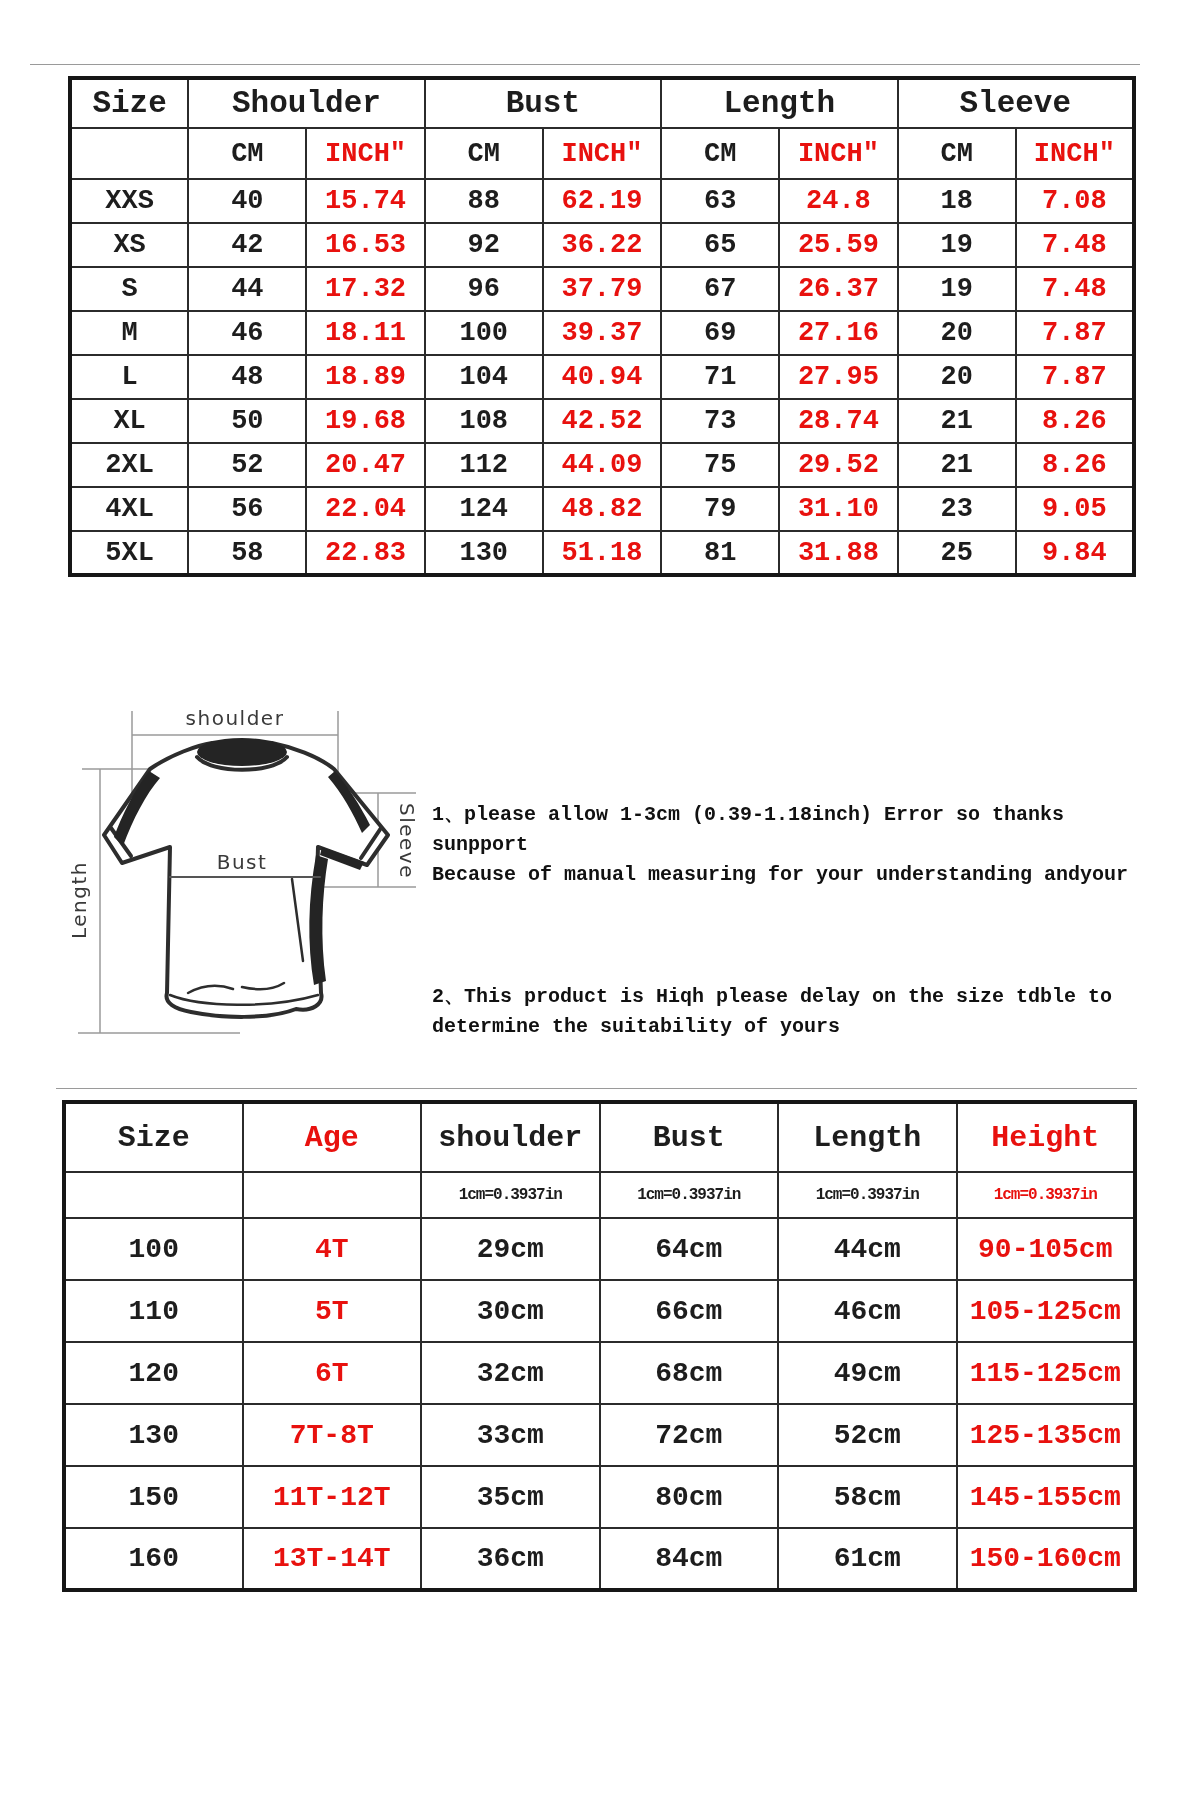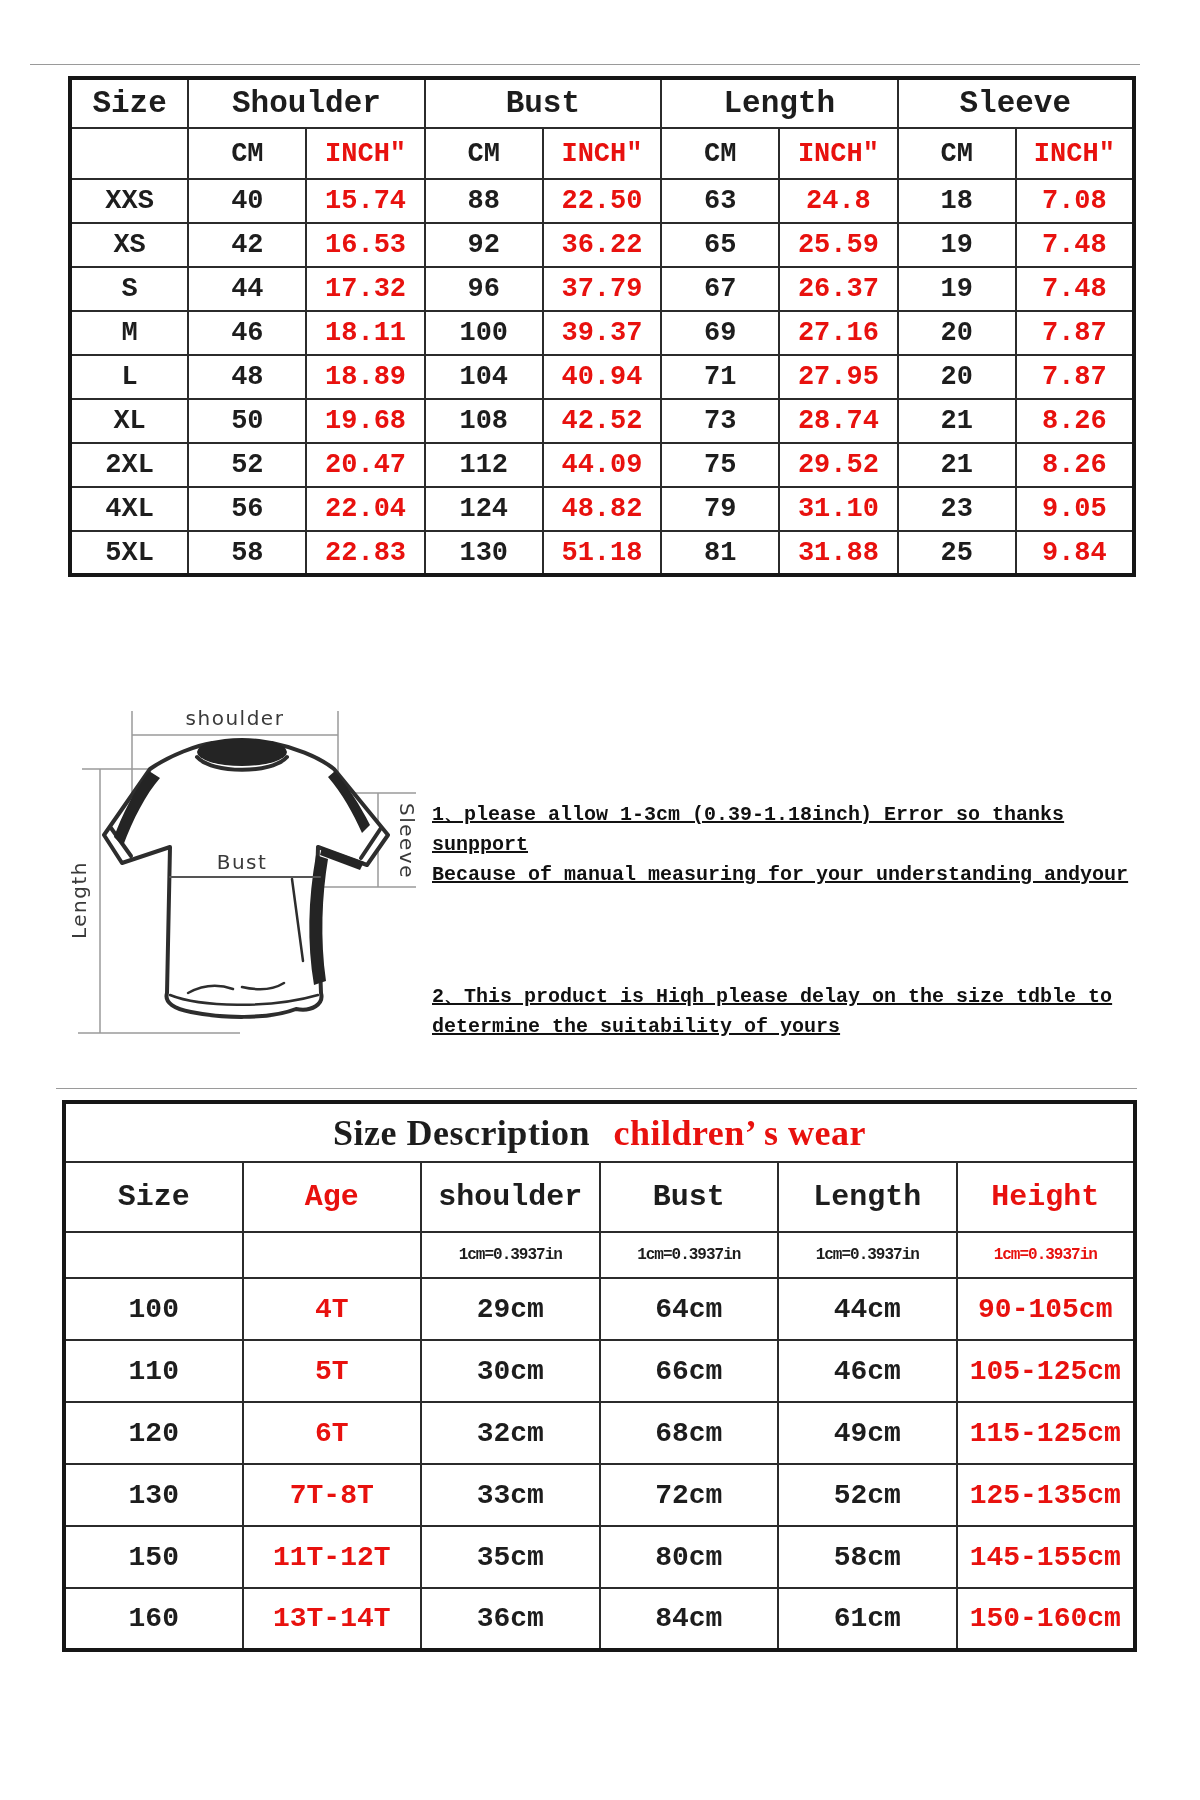--- a/index.html
+++ b/index.html
@@ -27,21 +27,21 @@
   .adult thead tr.units th, .adult thead tr.units td { height:51px; font-size:27px; }
   .adult tbody td { height:44px; }
 
   
   .tshirt { position:absolute; left:70px; top:695px; }
   .mlabel { font-family:"DejaVu Sans","Liberation Sans",sans-serif; font-size:20px; fill:#3a3a3a; letter-spacing:1.5px; }
 
   
   .note {
     position:absolute; left:432px; width:680px;
-    font-size:20px; line-height:30px; font-weight:bold; color:#111; white-space:nowrap;text-decoration:underline;
+    font-size:20px; line-height:30px; font-weight:bold; color:#111; white-space:nowrap;
   }
   .note1 { top:800px; }
   .note2 { top:982px; }
 
   
   .kids {
     position:absolute; left:62px; top:1100px; width:1075px;
     border:4px solid #161616; font-size:28px;
   }
   .kids .title-row td {
@@ -82,21 +82,21 @@
           <th class="ink">CM</th>
           <th class="red">INCH″</th>
         </tr>
     </thead>
     <tbody>
         <tr>
           <td class="ink">XXS</td>
           <td class="ink">40</td>
           <td class="red">15.74</td>
           <td class="ink">88</td>
-          <td class="red">22.50</td>
+          <td class="red">62.19</td>
           <td class="ink">63</td>
           <td class="red">24.8</td>
           <td class="ink">18</td>
           <td class="red">7.08</td>
         </tr>
         <tr>
           <td class="ink">XS</td>
           <td class="ink">42</td>
           <td class="red">16.53</td>
           <td class="ink">92</td>
@@ -236,26 +236,20 @@
     </div>
   <div class="note note2">
       <div>2、This product is Hiqh please delay on the size tdble to</div>
       <div>determine the suitability of yours</div>
     </div>
 
   <div class="thinline" style="left:56px; top:1088px; width:1081px;"></div>
 
   <table class="kids">
     <thead>
-      <tr class="title-row">
-        <td colspan="6">
-          <span class="ink">Size Description</span>
-          <span class="red">children’ s wear</span>
-        </td>
-      </tr>
       <tr class="head-row">
           <th class="ink">Size</th>
           <th class="red">Age</th>
           <th class="ink">shoulder</th>
           <th class="ink">Bust</th>
           <th class="ink">Length</th>
           <th class="red">Height</th>
         </tr>
       <tr class="conv-row">
           <td class="ink"></td>

